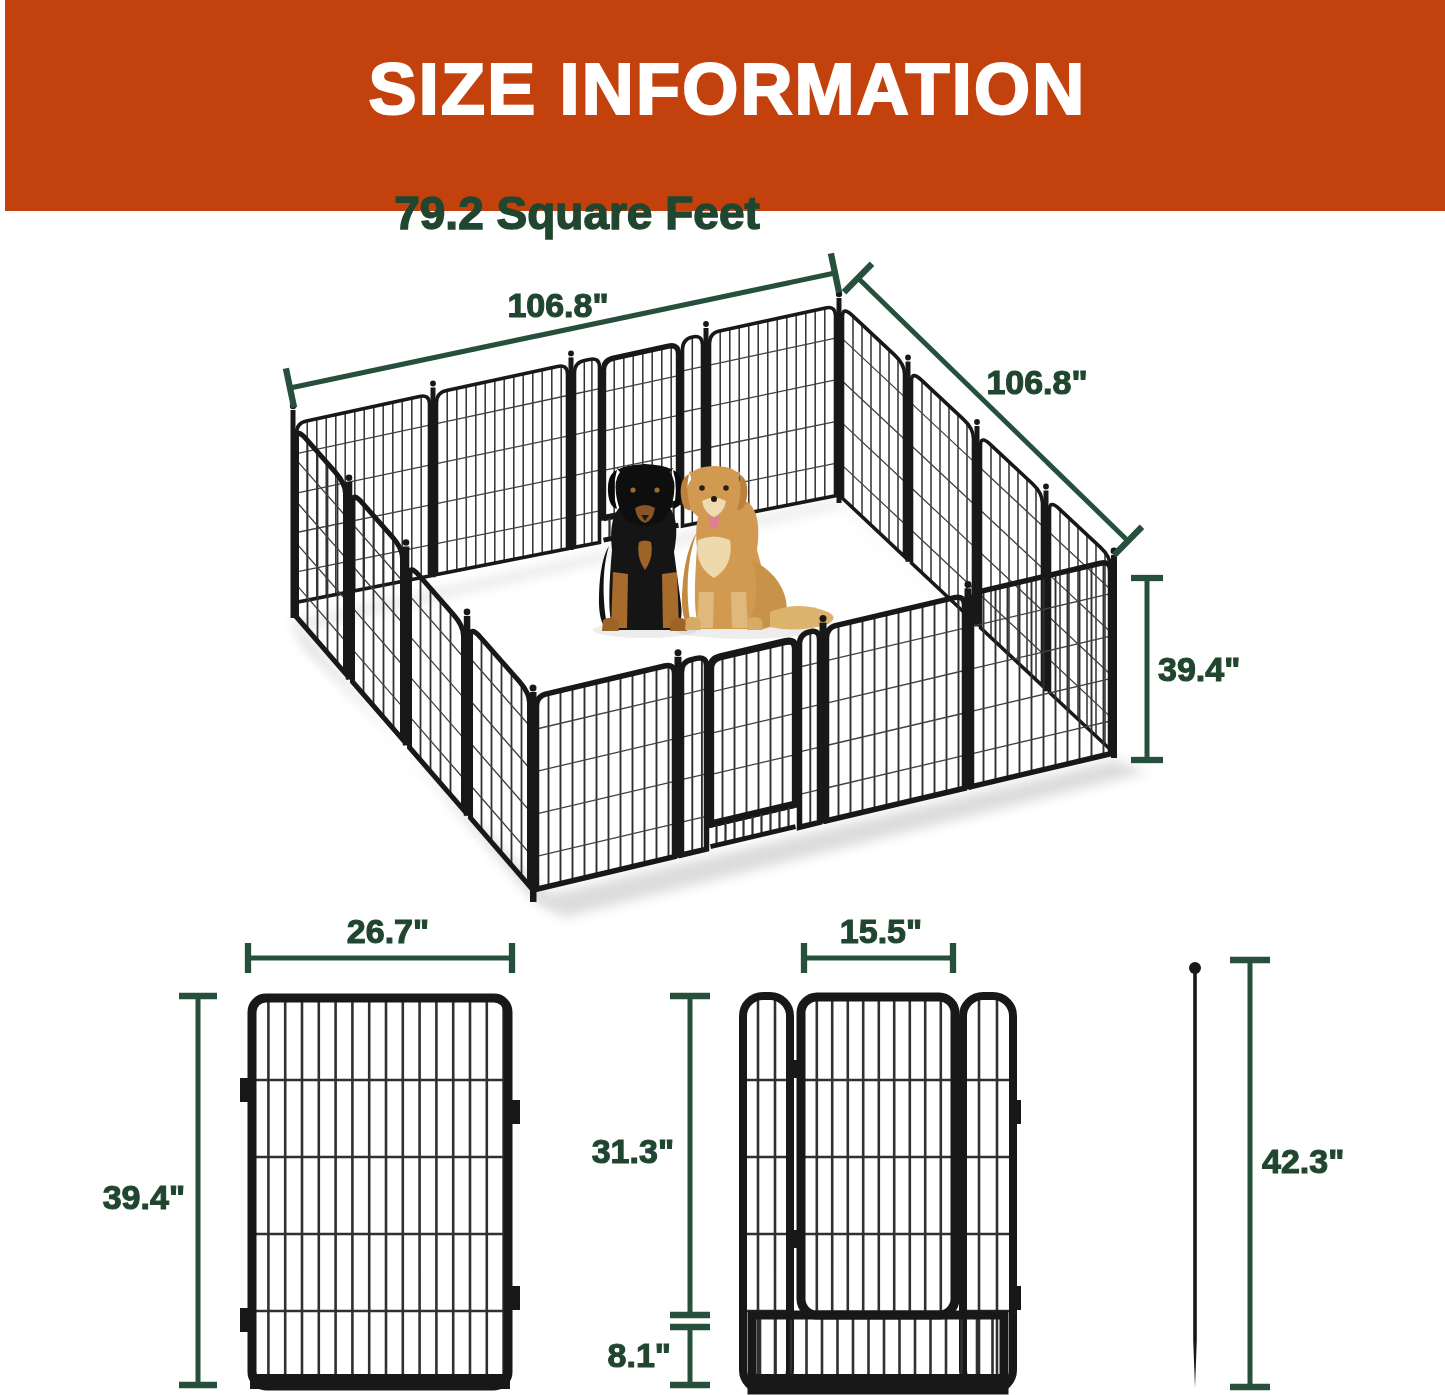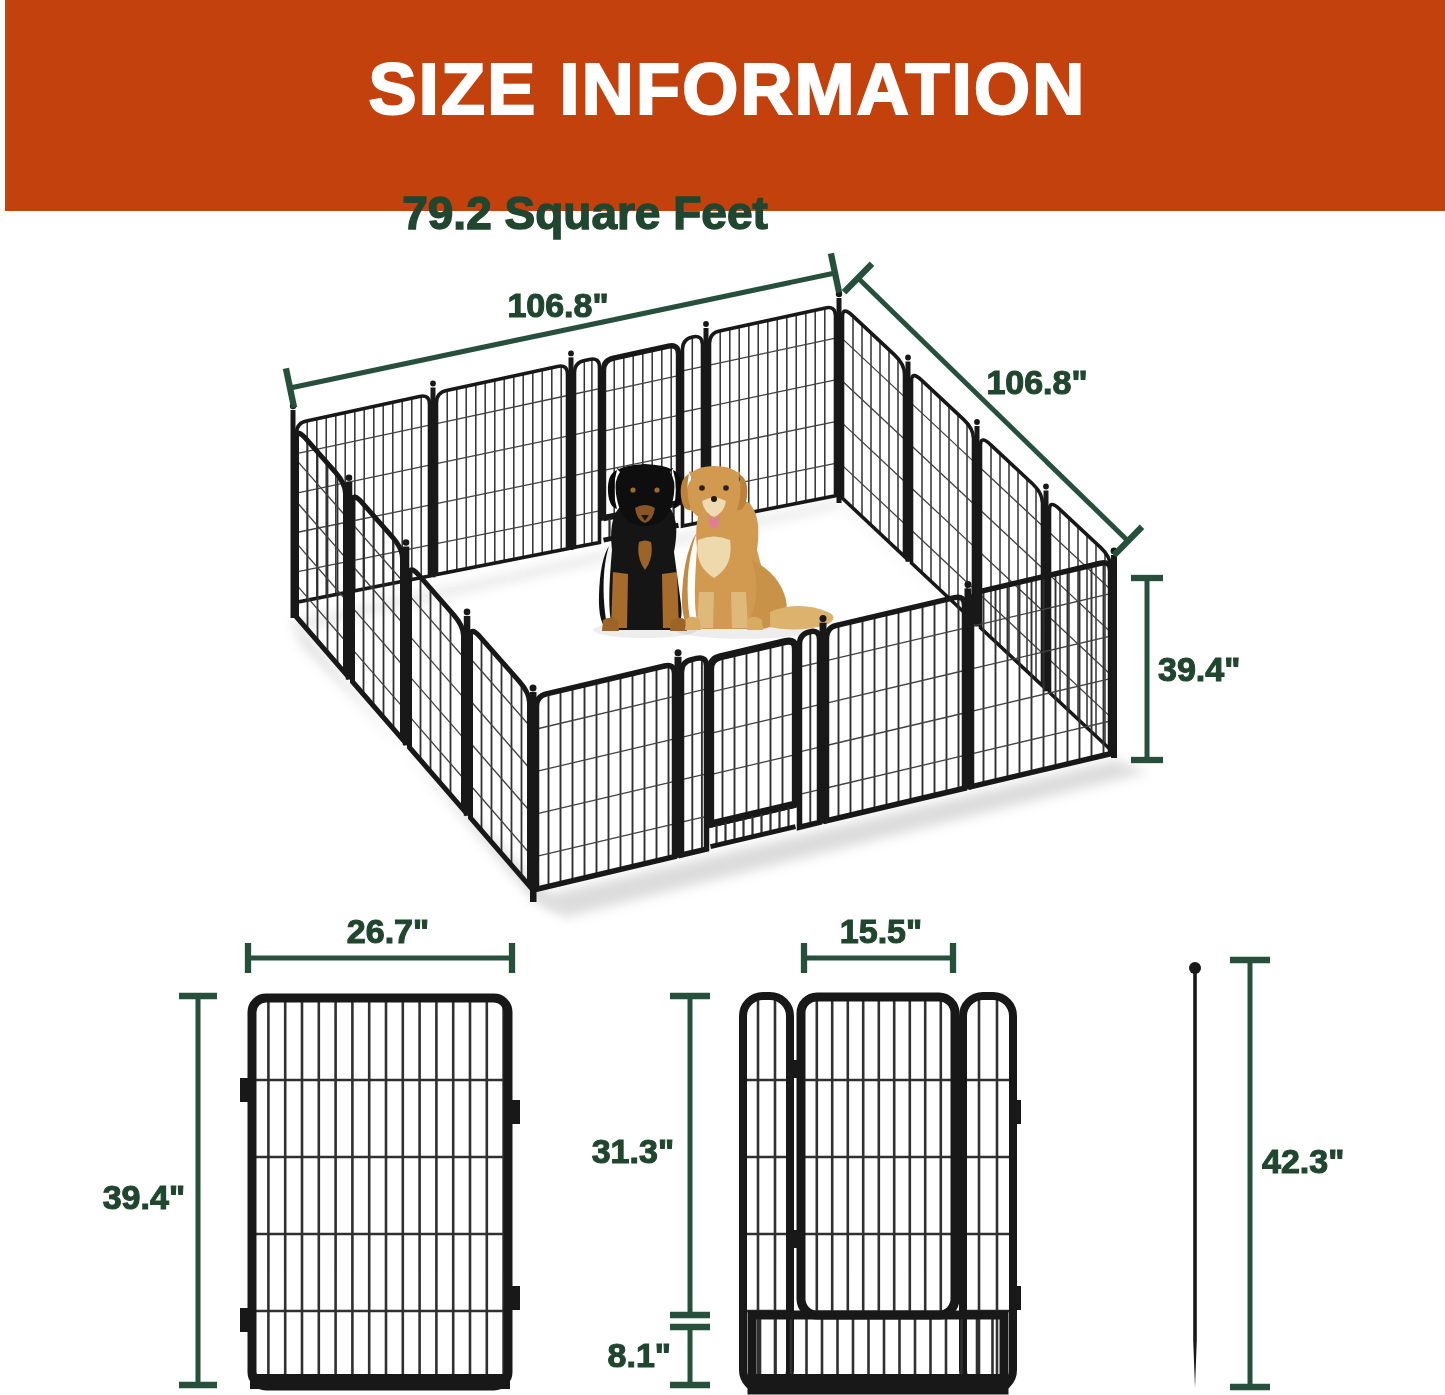--- a/index.html
+++ b/index.html
@@ -1,19 +1,19 @@
 <!DOCTYPE html>
 <html><head>
 <meta charset="utf-8">
 <style>
 * { margin: 0; padding: 0; box-sizing: border-box; }
 body { width: 1445px; height: 1395px; background: #ffffff; font-family: "Liberation Sans", sans-serif; position: relative; overflow: hidden; }
 .band { position: absolute; left: 5px; top: 0; width: 1445px; height: 211px; background: #c2410c; }
 .band h1 { position: absolute; left: 0; top: 48px; width: 1445px; text-align: center; color: #ffffff; font-size: 72px; font-weight: bold; letter-spacing: 2.2px; -webkit-text-stroke: 2.2px #ffffff; }
-.sub { position: absolute; left: 8px; top: 186px; width: 1154px; text-align: center; color: #21462f; font-size: 46px; font-weight: bold; -webkit-text-stroke: 1.4px #21462f; }
+.sub { position: absolute; left: 0; top: 186px; width: 1154px; text-align: center; color: #21462f; font-size: 46px; font-weight: bold; -webkit-text-stroke: 1.4px #21462f; }
 svg.main { position: absolute; left: 0; top: 0; }
 </style>
 </head>
 <body>
 
 <div class="band">
 
 <h1>SIZE INFORMATION</h1>
 </div>
 

